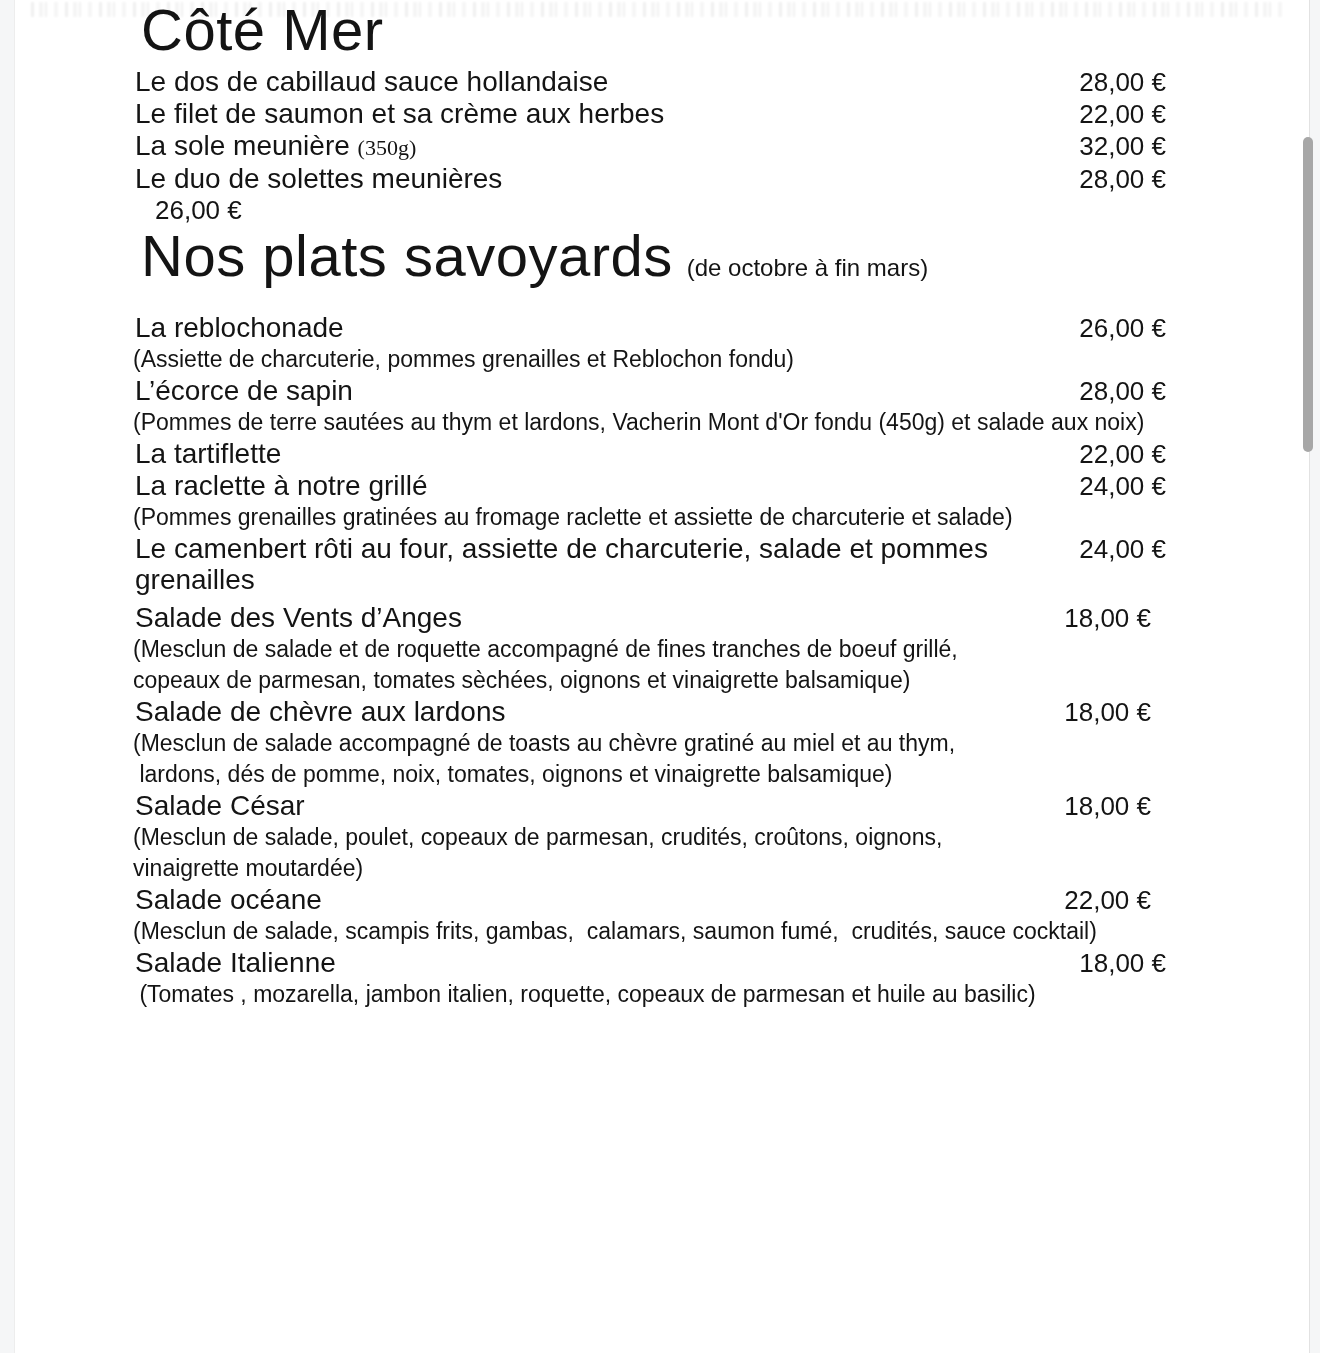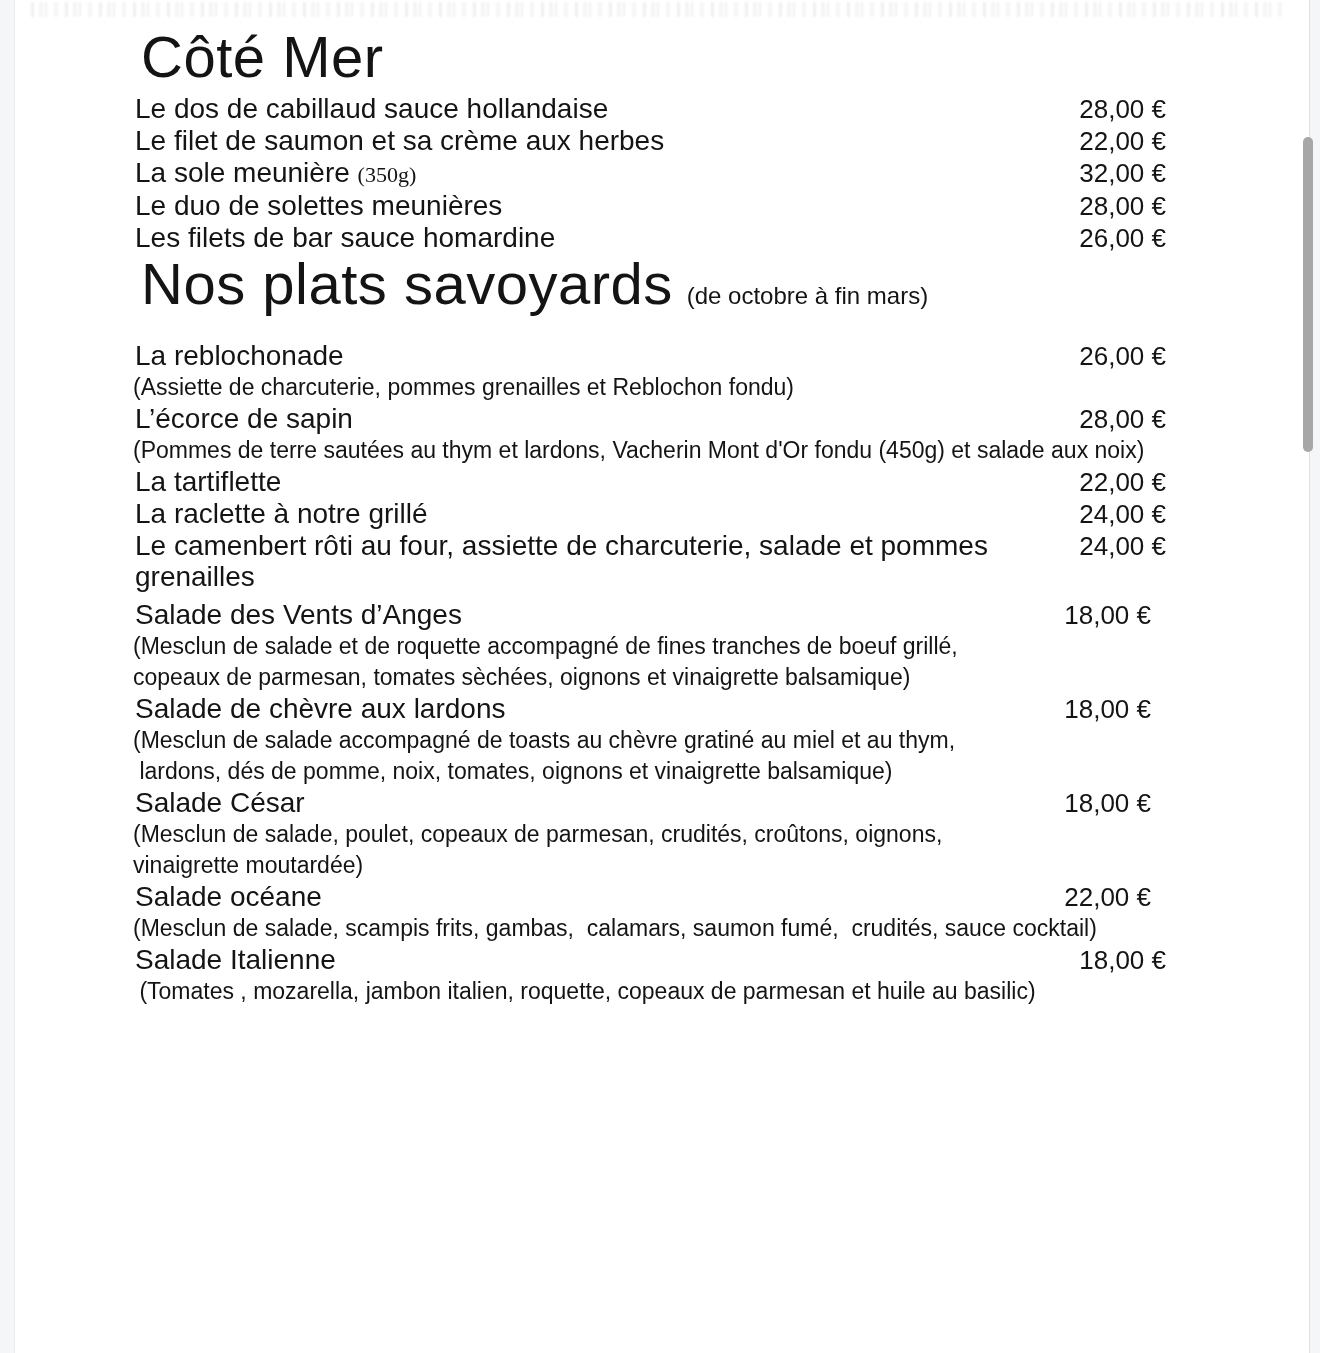--- a/index.html
+++ b/index.html
@@ -24,21 +24,21 @@
     position:absolute;top:2px;left:16px;right:26px;height:15px;
     background:
       repeating-linear-gradient(90deg,
         rgba(0,0,0,0.085) 0 3px, transparent 3px 8px,
         rgba(0,0,0,0.06) 8px 12px, transparent 12px 14px,
         rgba(0,0,0,0.08) 14px 16px, transparent 16px 23px,
         rgba(0,0,0,0.05) 23px 27px, transparent 27px 34px);
     filter:blur(0.8px);
     opacity:.75;
   }
-  .menu{padding:0 143px 0 120px;margin-top:27px;}
+  .menu{padding:0 143px 0 120px;}
   h2.section-title{
     font-size:58px;
     font-weight:400;
     line-height:60px;
     margin:0 0 0 6px;
     letter-spacing:.5px;
     white-space:nowrap;
   }
   .title-1{margin-top:76px;}
   .title-2{margin-top:49px;}
@@ -119,21 +119,20 @@
               </div>
             </div>
             <div class="item">
               <div class="row">
                 <span class="item-name"><span>Le duo de solettes meunières</span></span>
                 <span class="item-price">28,00 €</span>
               </div>
             </div>
             <div class="item">
               <div class="row">
-                <span class="item-name"><span>Les filets de bar sauce homardine</span></span>
                 <span class="item-price">26,00 €</span>
               </div>
             </div>
           </div>
         </section>
         <section class="menu-section sec-1">
           <h2 class="section-title title-2"><span>Nos plats savoyards</span><span class="subtitle">(de octobre à fin mars)</span></h2>
           <div class="items items-2">
             <div class="item">
               <div class="row">
@@ -153,20 +152,21 @@
               <div class="row">
                 <span class="item-name"><span>La tartiflette</span></span>
                 <span class="item-price">22,00 €</span>
               </div>
             </div>
             <div class="item">
               <div class="row">
                 <span class="item-name"><span>La raclette à notre grillé</span></span>
                 <span class="item-price">24,00 €</span>
               </div>
+              <div class="desc">(Pommes grenailles gratinées au fromage raclette et assiette de charcuterie et salade)</div>
             </div>
             <div class="item">
               <div class="row">
                 <span class="item-name"><span>Le camenbert rôti au four, assiette de charcuterie, salade et pommes grenailles</span></span>
                 <span class="item-price">24,00 €</span>
               </div>
             </div>
           </div>
         </section>
         <section class="menu-section sec-2">

